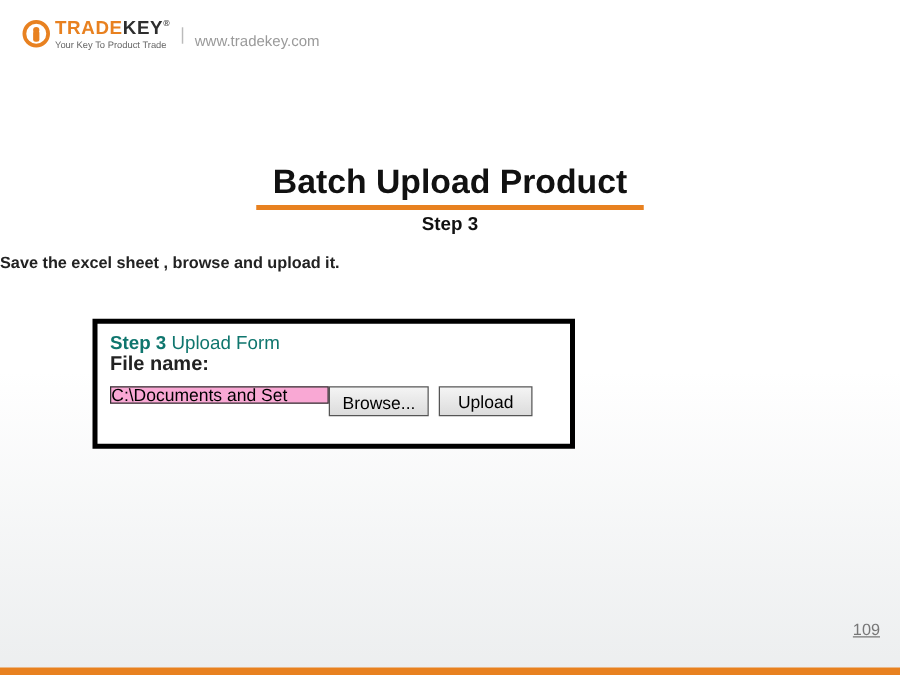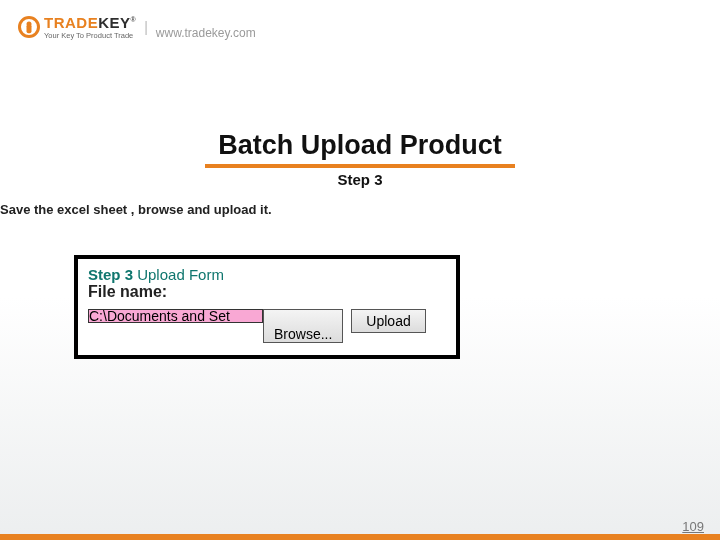--- a/index.html
+++ b/index.html
@@ -20,21 +20,21 @@
     position: absolute;
     left: 0;
     bottom: 0;
     width: 100%;
     height: 6px;
     background: #e88120;
   }
   .page-number {
     position: absolute;
     right: 16px;
-    bottom: 6px;
+    bottom: 29px;
     font-size: 13px;
     color: #777;
     text-decoration: underline;
   }
   
   .header {
     position: absolute;
     top: 14px;
     left: 18px;
     display: flex;
@@ -174,21 +174,21 @@
     box-sizing: border-box;
     font-family: Arial, sans-serif;
     background: #f9a8d4;
     color: #000;
   }
   .btn {
     height: 24px;
     border: 1px solid #555;
     background: linear-gradient(#f4f4f4, #dcdcdc);
     font-size: 14px;
-    padding: 16px 10px;
+    padding: 4px 10px;
     box-sizing: border-box;
     cursor: pointer;
     font-family: Arial, sans-serif;
     color: #000;
   }
   .btn.browse { margin-left: 0; }
   .btn.upload { margin-left: 8px; padding: 0 14px; }
 </style>
 </head>
 <body>

